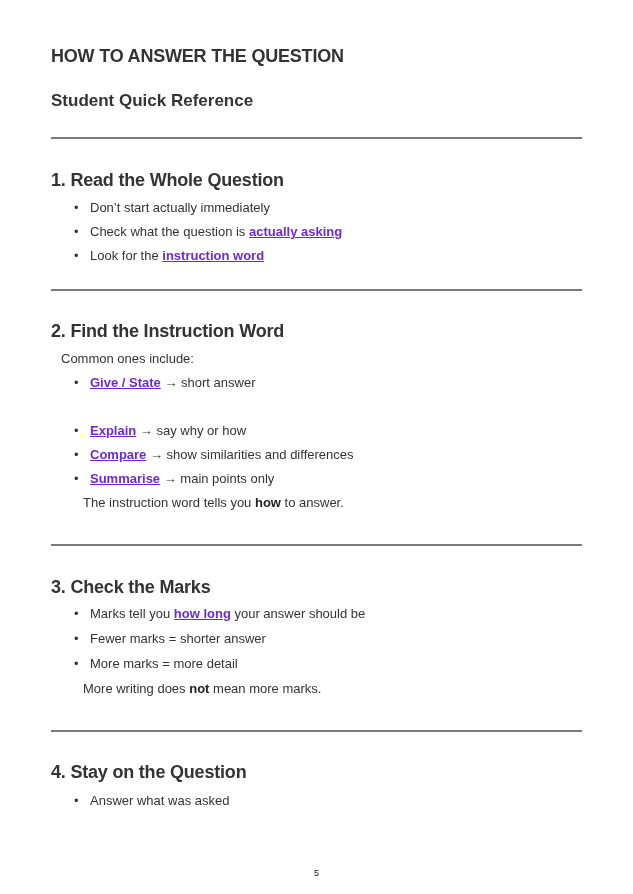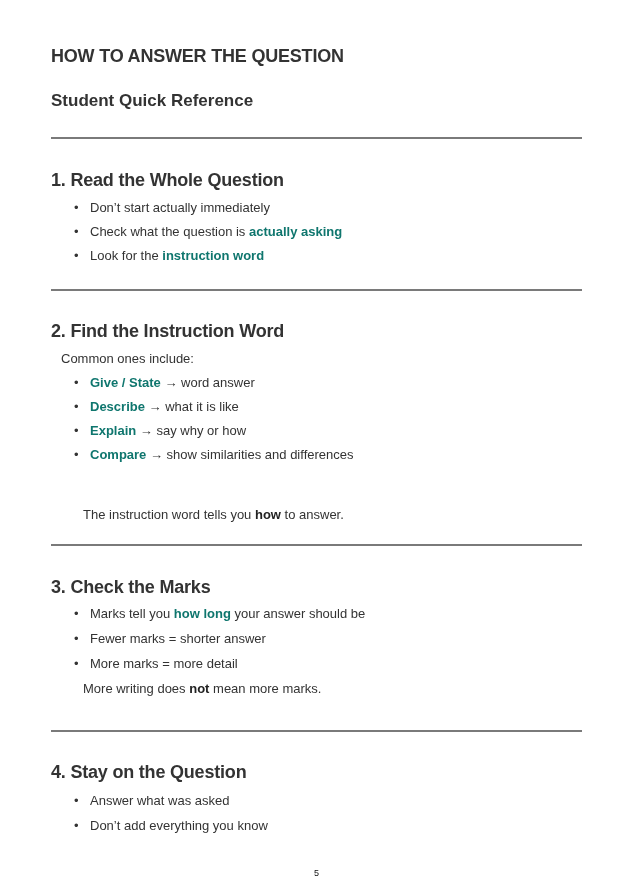--- a/index.html
+++ b/index.html
@@ -10,21 +10,21 @@
   }
   .page { position: absolute; left: 0; top: 0; width: 633px; height: 632px; }
   .abs { position: absolute; white-space: nowrap; }
   .title { left: 51px; top: 46px; font-size: 18px; font-weight: bold; color: #333; letter-spacing: -0.2px; }
   .subtitle { left: 51px; top: 91px; font-size: 17px; font-weight: bold; color: #333; }
   .rule { position: absolute; left: 51px; width: 531px; height: 0; border-top: 2px solid #7a7a7a; }
   .h2 { position: absolute; left: 51px; font-size: 18px; font-weight: bold; color: #333; white-space: nowrap; letter-spacing: -0.2px; }
   .intro { position: absolute; left: 51px; font-size: 13px; color: #333; white-space: nowrap; margin-left: 10px; }
   .li { position: absolute; left: 74px; font-size: 13px; color: #333; white-space: nowrap; }
   .li .dot { display: inline-block; width: 16px; }
-  .li b { color: #0f766e; }
+  .li b { color: #6d28d9; text-decoration: underline; }
   .note { position: absolute; left: 83px; font-size: 13px; color: #333; white-space: nowrap; }
   .note b { color: #222; }
   .pagenum { position: absolute; left: 0; width: 633px; text-align: center; top: 868px; font-size: 9px; color: #111; }
 </style>
 </head>
 <body>
 
 <div class="page">
 
   <div class="abs title">HOW TO ANSWER THE QUESTION</div>
@@ -39,32 +39,32 @@
     <span class="dot">•</span><span>Check what the question is </span><b>actually asking</b>
   </div>
   <div class="li" style="top:248px;">
     <span class="dot">•</span><span>Look for the </span><b>instruction word</b>
   </div>
   <div class="rule" style="top:289px;"></div>
 
   <div class="h2" style="top:321px;">2. Find the Instruction Word</div>
   <div class="intro" style="top:351px;">Common ones include:</div>
   <div class="li" style="top:375px;">
-    <span class="dot">•</span><b>Give / State</b><span> → </span><span>word answer</span>
-  </div>
-  <div class="li" style="top:399px;">
-    <span class="dot">•</span><b>Describe</b><span> → </span><span>what it is like</span>
+    <span class="dot">•</span><b>Give / State</b><span> → </span><span>short answer</span>
   </div>
   <div class="li" style="top:423px;">
     <span class="dot">•</span><b>Explain</b><span> → </span><span>say why or how</span>
   </div>
   <div class="li" style="top:447px;">
     <span class="dot">•</span><b>Compare</b><span> → </span><span>show similarities and differences</span>
   </div>
-  <div class="note" style="top:507px;">
+  <div class="li" style="top:471px;">
+    <span class="dot">•</span><b>Summarise</b><span> → </span><span>main points only</span>
+  </div>
+  <div class="note" style="top:495px;">
     <span>The instruction word tells you </span><b>how</b><span> to answer.</span>
   </div>
   <div class="rule" style="top:544px;"></div>
 
   <div class="h2" style="top:577px;">3. Check the Marks</div>
   <div class="li" style="top:631px;">
     <span class="dot">•</span><span>Fewer marks = shorter answer</span>
   </div>
   <div class="li" style="top:606px;">
     <span class="dot">•</span><span>Marks tell you </span><b>how long</b><span> your answer should be</span>
@@ -74,18 +74,15 @@
   </div>
   <div class="note" style="top:681px;">
     <span>More writing does </span><b>not</b><span> mean more marks.</span>
   </div>
   <div class="rule" style="top:730px;"></div>
 
   <div class="h2" style="top:762px;">4. Stay on the Question</div>
   <div class="li" style="top:793px;">
     <span class="dot">•</span><span>Answer what was asked</span>
   </div>
-  <div class="li" style="top:818px;">
-    <span class="dot">•</span><span>Don’t add everything you know</span>
-  </div>
 
   <div class="pagenum">5</div>
 </div>
 
 </body></html>

